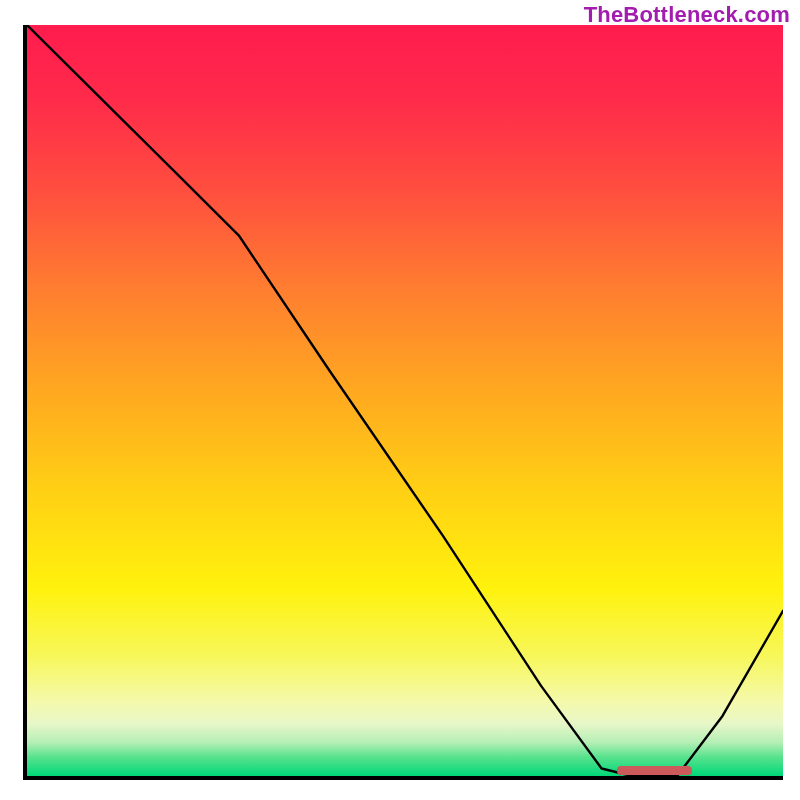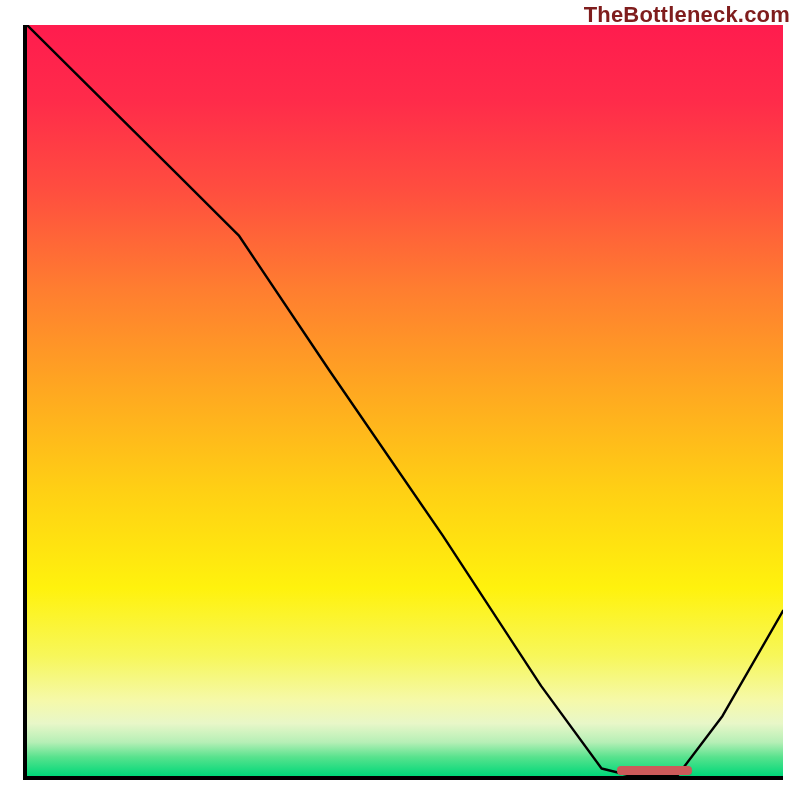--- a/index.html
+++ b/index.html
@@ -15,21 +15,21 @@
     position: relative;
     width: 800px;
     height: 800px;
   }
   .watermark {
     position: absolute;
     top: 2px;
     right: 10px;
     font-size: 22px;
     font-weight: 600;
-    color: #7f1d1d;
+    color: #a21caf;
     letter-spacing: 0.2px;
   }
   .plot {
     position: absolute;
     left: 23px;
     top: 25px;
     width: 760px;
     height: 755px;
     box-sizing: border-box;
     border-left: 4px solid #000;

